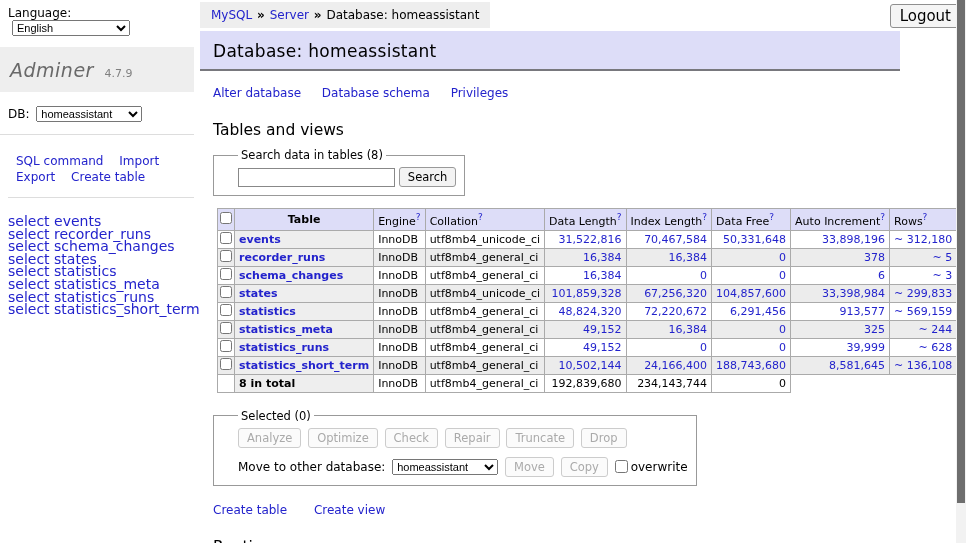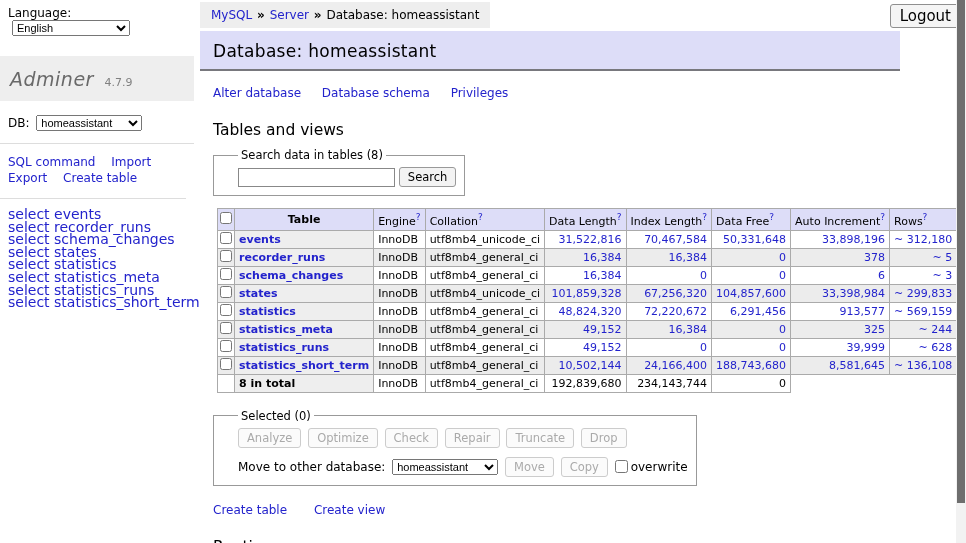--- a/index.html
+++ b/index.html
@@ -5,26 +5,26 @@
   * { box-sizing: border-box; margin: 0; padding: 0; }
   html,body { width: 966px; height: 543px; overflow: hidden; background:#fff;
     font-family: "DejaVu Sans", "Liberation Sans", sans-serif; font-size: 12px; color:#000; }
   a { color:#2323cc; text-decoration:none; cursor:pointer; }
   .screen { position:relative; width:966px; height:543px; }
 
   
   .sidebar { position:absolute; left:0; top:0; width:194px; }
   .lang-row { padding:6px 0 0 8px; font-size:12px; }
   .lang-row select { width:118px; font-size:11px; margin-left:4px; }
-  .brand { margin-top:20px; background:#eee; padding:8px 24px 9px 10px; font-weight:normal; }
+  .brand { margin-top:11px; background:#eee; padding:8px 24px 9px 10px; font-weight:normal; }
   .brand-name { font-style:italic; font-size:19px; color:#696969; letter-spacing:0.5px; }
   .brand-ver { font-size:11px; color:#808080; margin-left:3px; }
   .db-row { margin:14px 0 0; padding:0 8px 12px 8px; border-bottom:1px solid #ddd; }
   .db-row select { width:106px; font-size:11px; margin-left:3px; }
-  .side-actions { margin:0; padding:10px 8px 12px 8px; border-bottom:1px solid #ddd; line-height:16px; width:186px; }
+  .side-actions { margin:8px; padding:10px 8px 12px 8px; border-bottom:1px solid #ddd; line-height:16px; width:186px; }
   .side-actions a { margin-right:12px; white-space:nowrap; }
   .side-tlinks { padding:9px 8px 0 8px; font-size:14px; line-height:12.6px; }
   .side-tlinks a { display:block; white-space:nowrap; }
 
   
   .scrollbar { position:absolute; right:0; top:0; width:10px; height:543px; background:#f2f2f2; }
   .scrollbar .thumb { position:absolute; top:0; left:1px; width:8px; height:503px; background:#6e6e6e; }
 
   
   .main { position:absolute; left:200px; top:0; width:755px; }

